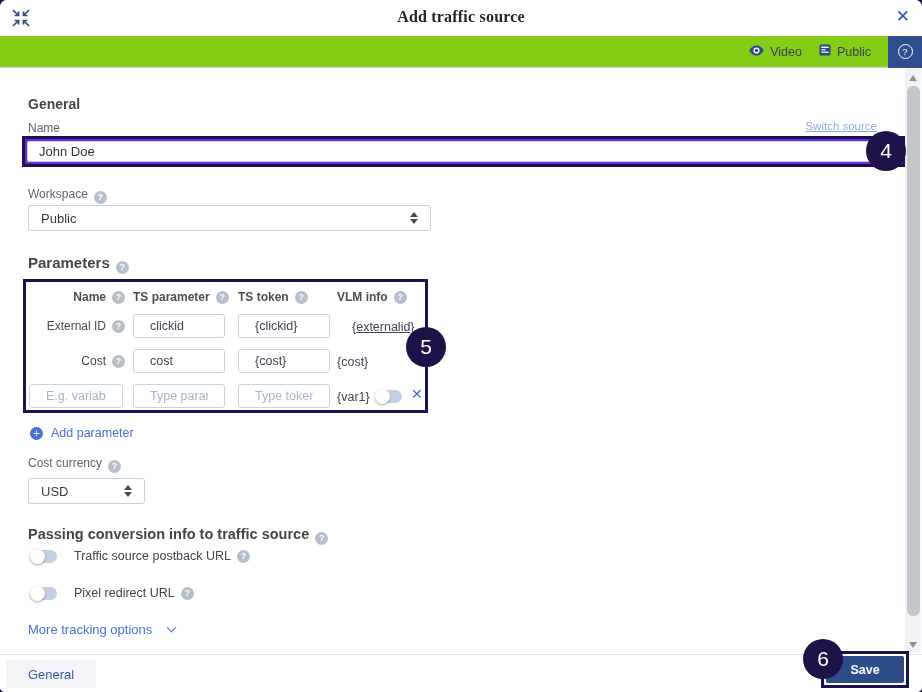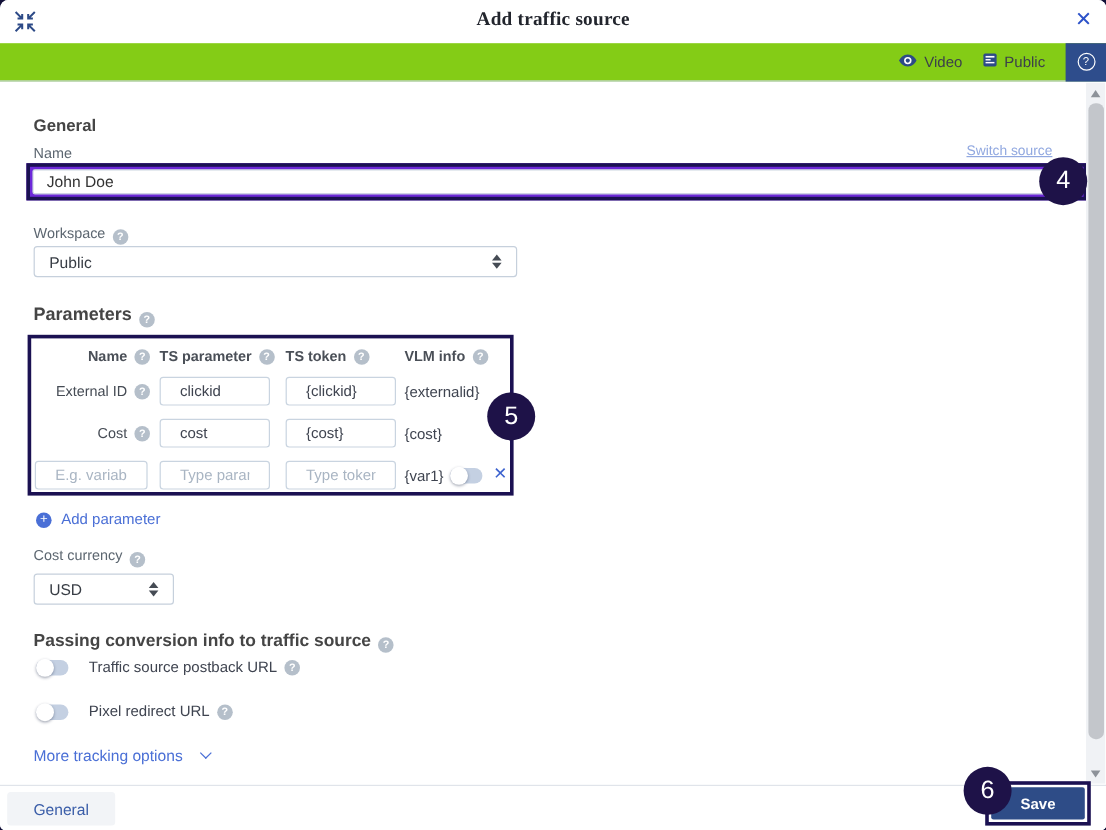--- a/index.html
+++ b/index.html
@@ -203,21 +203,21 @@
       <span>VLM info</span>
         <span class="qm">?</span>
     </div>
 
     <div class="pcell pright" style="left:0; top:37px; width:99px;">
       <span>External ID</span>
         <span class="qm">?</span>
     </div>
     <input class="cellin" style="left: 107px; top: 32px;" value="clickid">
     <input class="cellin" style="left: 212px; top: 32px;" value="{clickid}">
-    <span class="pval" style="left:311px; top:38px;">{externalid}</span>
+    <span class="pval" style="left:326px; top:38px;text-decoration:underline;">{externalid}</span>
 
     <div class="pcell pright" style="left:0; top:72px; width:99px;">
       <span>Cost</span>
         <span class="qm">?</span>
     </div>
     <input class="cellin" style="left: 107px; top: 67px;" value="cost">
     <input class="cellin" style="left: 212px; top: 67px;" value="{cost}">
     <span class="pval" style="left:311px; top:73px;">{cost}</span>
 
     <input class="cellin" style="left: 3px; top: 102px; width: 94px;" placeholder="E.g. variable 1">

